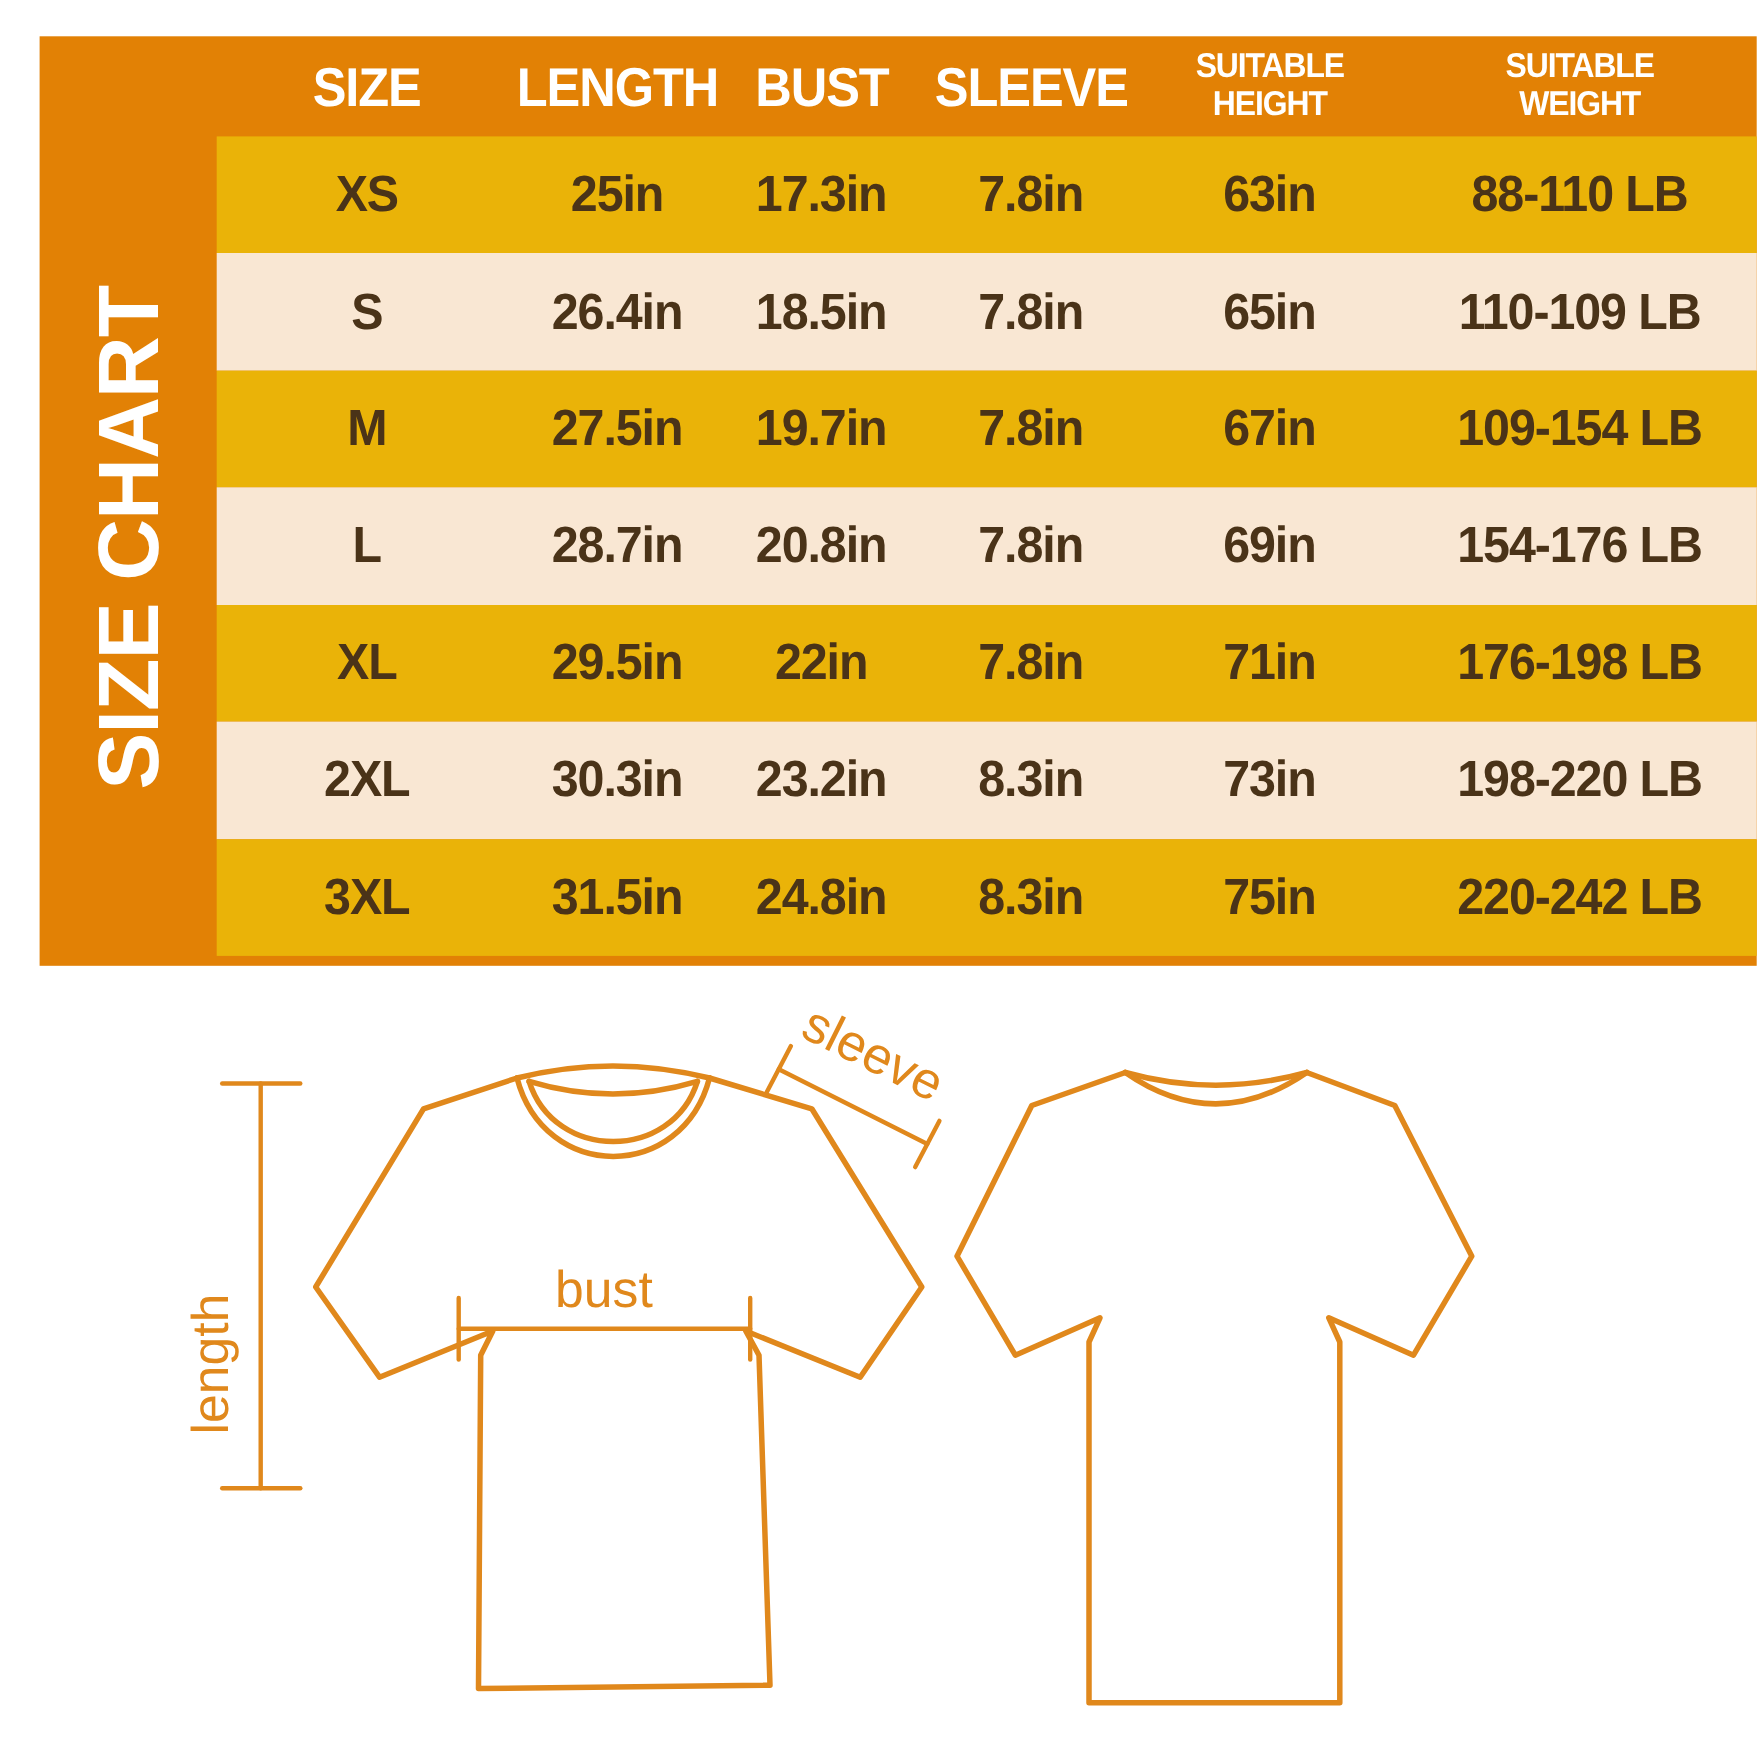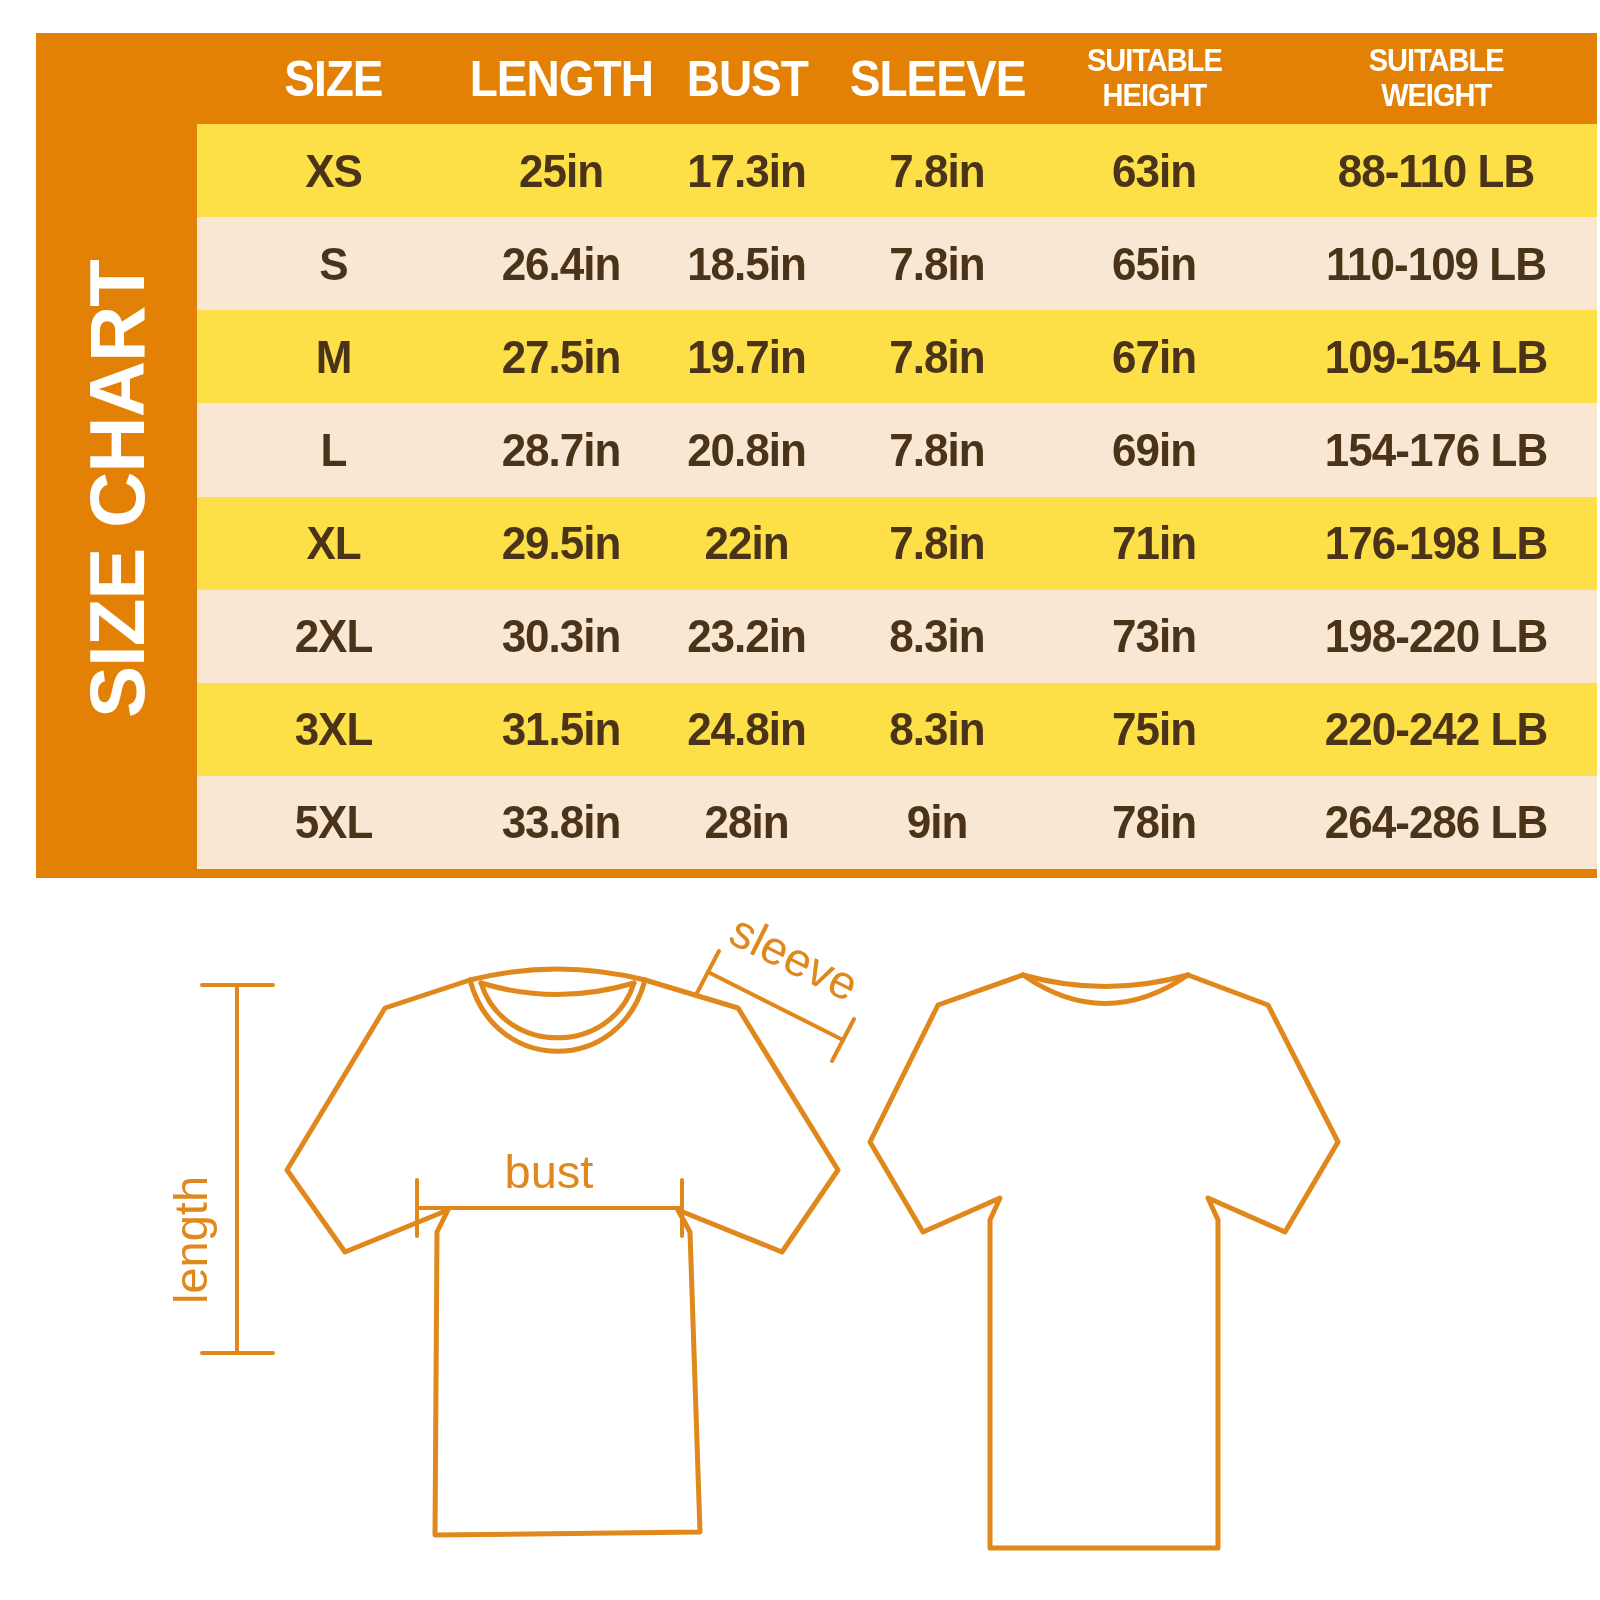--- a/index.html
+++ b/index.html
@@ -33,21 +33,21 @@
   .sidebar-title{
     position:absolute;left:50%;top:49%;
     transform:translate(-50%,-50%) rotate(-90deg);
     white-space:nowrap;color:#ffffff;font-weight:bold;
     font-size:78px;letter-spacing:-1px;
   }
   .rows{flex:1;display:flex;flex-direction:column;min-width:0;}
   .trow{
     flex:1;display:grid;
     grid-template-columns:273fr 182fr 189fr 192fr 242fr 322fr;
-    align-items:center;background:#fde047;
+    align-items:center;background:#eab308;
   }
   .trow:nth-child(even){background:#F9E7D3;}
   .tcell{
     text-align:center;color:#4A3318;font-weight:bold;
     font-size:44px;letter-spacing:-1px;line-height:1;
     transform:scaleY(1.05);
   }
   .bottom-strip{height:9px;flex:0 0 9px;}
   
   .diagram{position:absolute;left:0;top:880px;}
@@ -149,28 +149,20 @@
       <div class="trow">
         <div class="tcell">3XL</div>
         <div class="tcell">31.5in</div>
         <div class="tcell">24.8in</div>
         <div class="tcell">8.3in</div>
         <div class="tcell">75in</div>
         <div class="tcell">220-242 LB</div>
       </div>
 
 
-      <div class="trow">
-        <div class="tcell">5XL</div>
-        <div class="tcell">33.8in</div>
-        <div class="tcell">28in</div>
-        <div class="tcell">9in</div>
-        <div class="tcell">78in</div>
-        <div class="tcell">264-286 LB</div>
-      </div>
 
     </div>
   </div>
   <div class="bottom-strip"></div>
 </div>
 
 <svg class="diagram" width="1600" height="720" viewBox="0 0 1600 720" xmlns="http://www.w3.org/2000/svg">
 
   <g>
     <line class="measure" x1="237" y1="105" x2="237" y2="473"></line>

